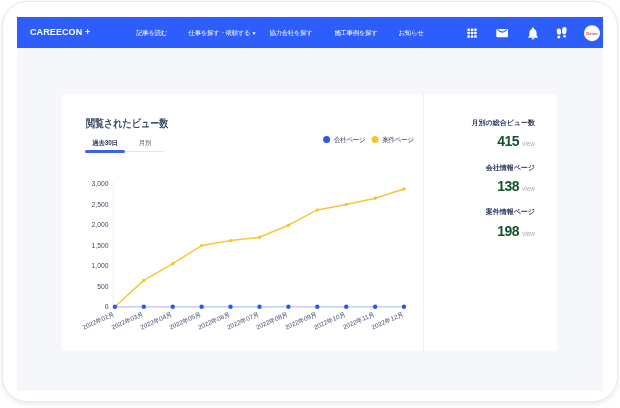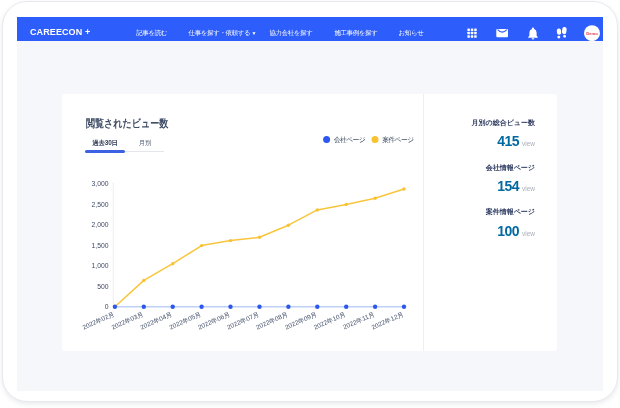--- a/index.html
+++ b/index.html
@@ -2,37 +2,37 @@
 <html><head>
 <meta charset="utf-8">
 <style>
   * { margin:0; padding:0; box-sizing:border-box; }
   html,body { width:620px; height:408px; background:#ffffff; font-family:"Liberation Sans",sans-serif; }
   .frame { position:absolute; left:2px; top:1px; width:616px; height:401px;
            background:#ffffff; border:1px solid #e7e9ef; border-radius:25px;
            box-shadow:0 2px 5px rgba(40,50,80,0.10); }
   .screen { position:absolute; left:14px; top:15px; width:586px; height:374px;
             background:#f6f7fa; overflow:hidden; }
-  .header { position:absolute; left:0; top:0; width:586px; height:24px; background:#2d5dfb; }
+  .header { position:absolute; left:0; top:0; width:586px; height:31px; background:#2d5dfb; }
   .logo { position:absolute; left:13px; top:0; height:31px; line-height:31px; color:#ffffff; font-size:9px; font-weight:bold; letter-spacing:0.1px; }
   .menu { position:absolute; top:0; height:31px; line-height:31px; color:#ffffff; font-size:6.5px; letter-spacing:-0.4px; transform:translateX(-50%); white-space:nowrap; }
   .hicons { position:absolute; left:0; top:0; }
   .card { position:absolute; left:45px; top:77px; width:495px; height:257px; background:#ffffff; border-radius:3px; }
   .divider { position:absolute; left:361px; top:0; width:1px; height:257px; background:#edeff3; }
   .ctitle { position:absolute; left:24px; top:21.5px; font-size:11px; font-weight:bold; color:#3e4c66; letter-spacing:0; transform:scaleX(0.82); transform-origin:0 0; white-space:nowrap; }
   .tabs { position:absolute; left:23px; top:41px; width:79px; height:17px; border-bottom:1px solid #e4e6ec; }
   .tab { position:absolute; top:4px; width:40px; text-align:center; font-size:6.5px; letter-spacing:-0.2px; }
   .tab1 { left:0; color:#35405c; font-weight:bold; }
   .tab2 { left:40px; color:#4c5872; }
   .tabline { position:absolute; left:0; bottom:-1.5px; width:40px; height:2.5px; background:#3c61e3; border-radius:2px; }
   .legend { position:absolute; left:0; top:0; width:495px; height:257px; pointer-events:none; }
   .stats { position:absolute; left:361px; top:0; width:134px; height:257px; }
   .stitle { position:absolute; right:22px; font-size:7px; font-weight:bold; color:#2c3a60; letter-spacing:0; white-space:nowrap; }
   .sval { position:absolute; right:22px; white-space:nowrap; }
-  .sval b { font-size:14px; font-weight:bold; color:#0369a1; letter-spacing:-0.5px; }
+  .sval b { font-size:14px; font-weight:bold; color:#14532d; letter-spacing:-0.5px; }
   .sval span { font-size:6.5px; color:#a9aeb9; margin-left:3px; }
 </style>
 </head>
 <body>
 <div class="frame">
   <div class="screen">
     <div class="header">
       <div class="logo">CAREECON +</div>
       <div class="menu" style="left:134.6px;">記事を読む</div>
       <div class="menu" style="left:205.4px;">仕事を探す・依頼する <span style="font-size:5px;">▼</span></div>
@@ -144,19 +144,19 @@
           <text transform="translate(342.0,221.8) rotate(-24)">2022年12月</text>
         </g>
       </svg>
 
       <div class="divider"></div>
 
       <div class="stats">
         <div class="stitle" style="top:23.5px;">月別の総合ビュー数</div>
         <div class="sval" style="top:37.5px;"><b>415</b><span>view</span></div>
         <div class="stitle" style="top:68.5px;">会社情報ページ</div>
-        <div class="sval" style="top:82.5px;"><b>154</b><span>view</span></div>
+        <div class="sval" style="top:82.5px;"><b>138</b><span>view</span></div>
         <div class="stitle" style="top:113px;">案件情報ページ</div>
-        <div class="sval" style="top:127.5px;"><b>100</b><span>view</span></div>
+        <div class="sval" style="top:127.5px;"><b>198</b><span>view</span></div>
       </div>
     </div>
   </div>
 </div>
 
 </body></html>

